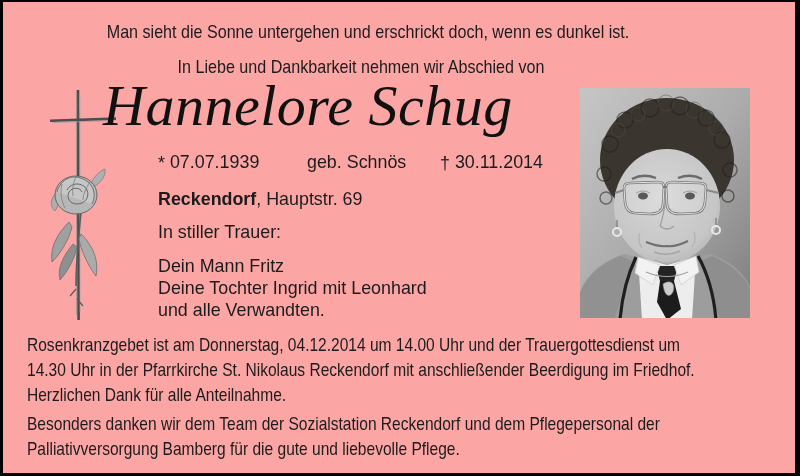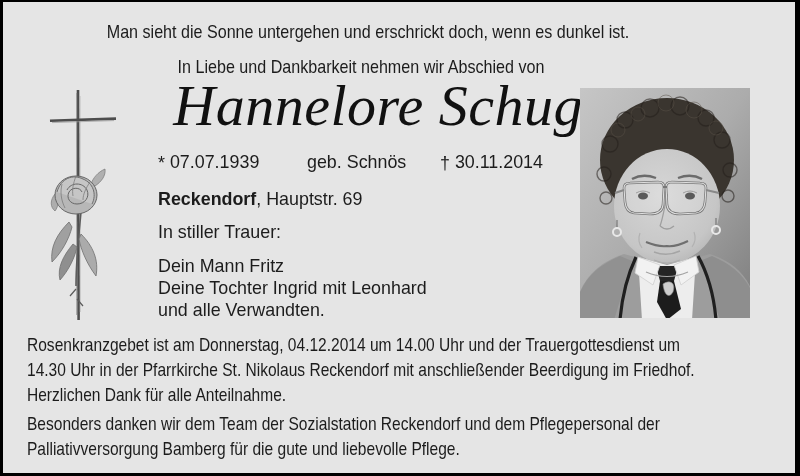--- a/index.html
+++ b/index.html
@@ -1,27 +1,27 @@
 <!DOCTYPE html>
 <html><head>
 <meta charset="utf-8">
 <style>
   html,body{margin:0;padding:0;}
   body{
     width:800px;height:476px;position:relative;background:#000;
     font-family:"Liberation Sans", sans-serif;color:#1c1c1c;
     -webkit-font-smoothing:antialiased;overflow:hidden;
   }
-  .sheet{position:absolute;left:3px;top:2px;width:792px;height:471px;background:#e5e5e5;}
+  .sheet{position:absolute;left:3px;top:2px;width:792px;height:471px;background:#fca5a5;}
   .abs{position:absolute;white-space:nowrap;}
   .center-line{text-align:center;}
   .epigraph{left:25px;top:19px;width:680px;font-size:18.5px;transform:scaleX(.87);transform-origin:50% 0;}
   .intro{left:18px;top:54px;width:680px;font-size:18.5px;transform:scaleX(.87);transform-origin:50% 0;}
   .name{
-    left:100px;top:75px;width:480px;text-align:right;
+    left:100px;top:75px;width:480px;text-align:left;
     font-family:"Liberation Serif", serif;font-style:italic;font-weight:400;
     font-size:58px;line-height:58px;letter-spacing:.5px;color:#111;
   }
   .smalltext{font-size:19px;transform:scaleX(.94);transform-origin:0 0;}
   .dates span.sym{display:inline-block;transform:translateY(1px);}
   .birth{left:155px;top:149px;}
   .maiden{left:304px;top:149px;}
   .death{left:437px;top:149px;}
   .residence{left:155px;top:186px;}
   .residence b{font-weight:700;}

